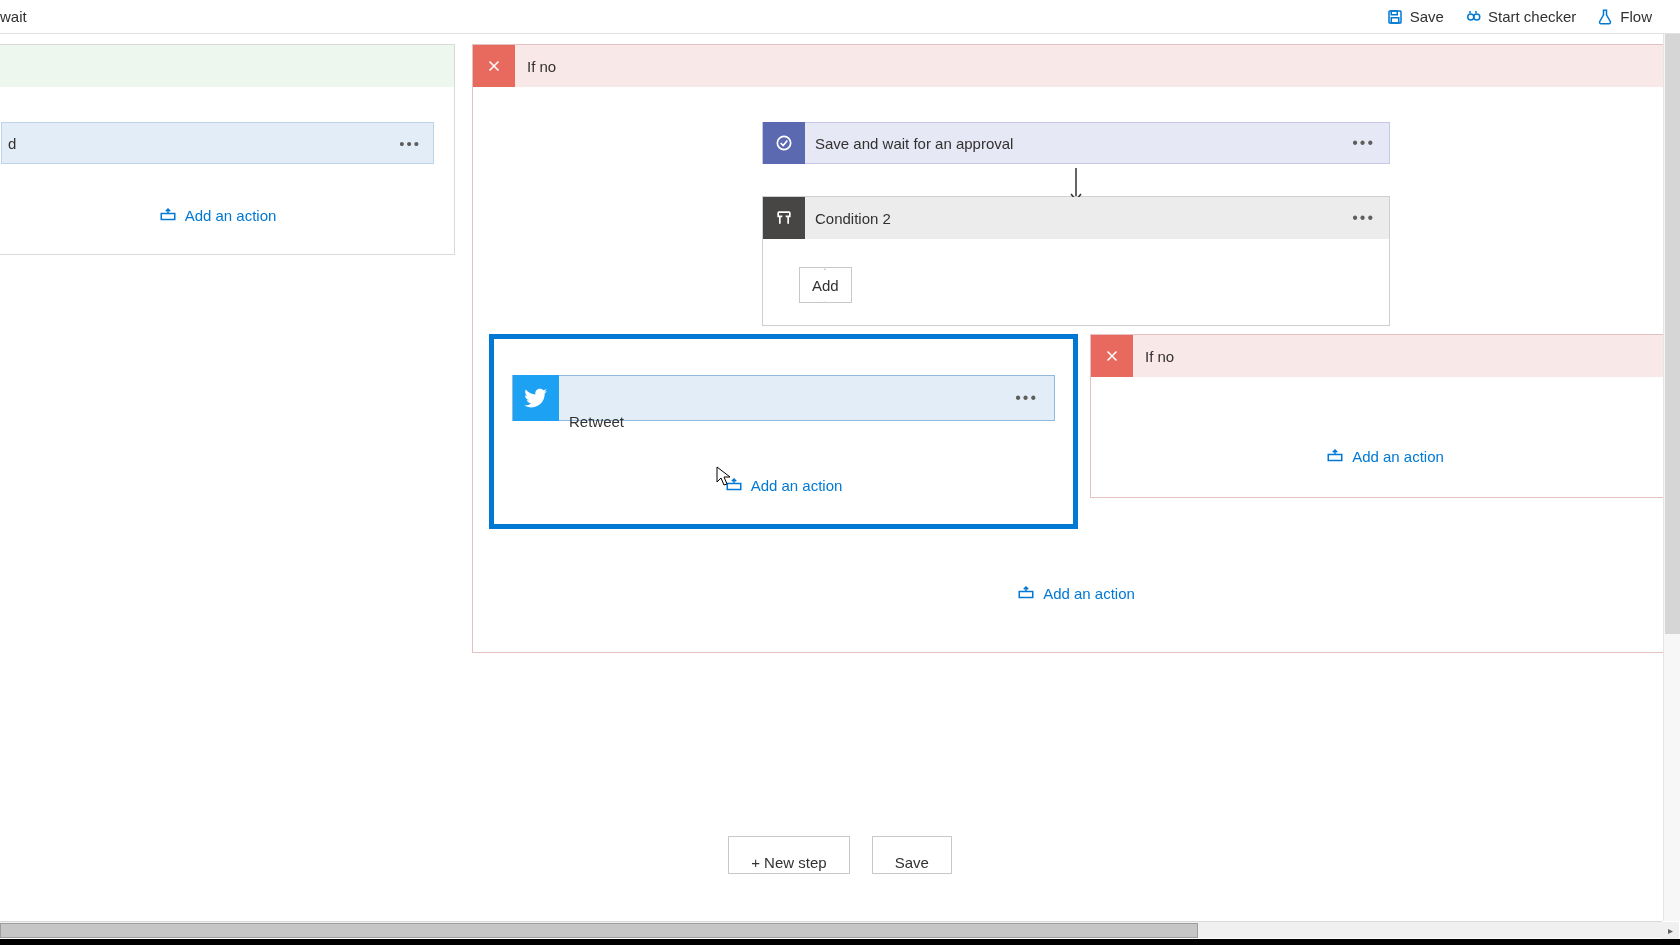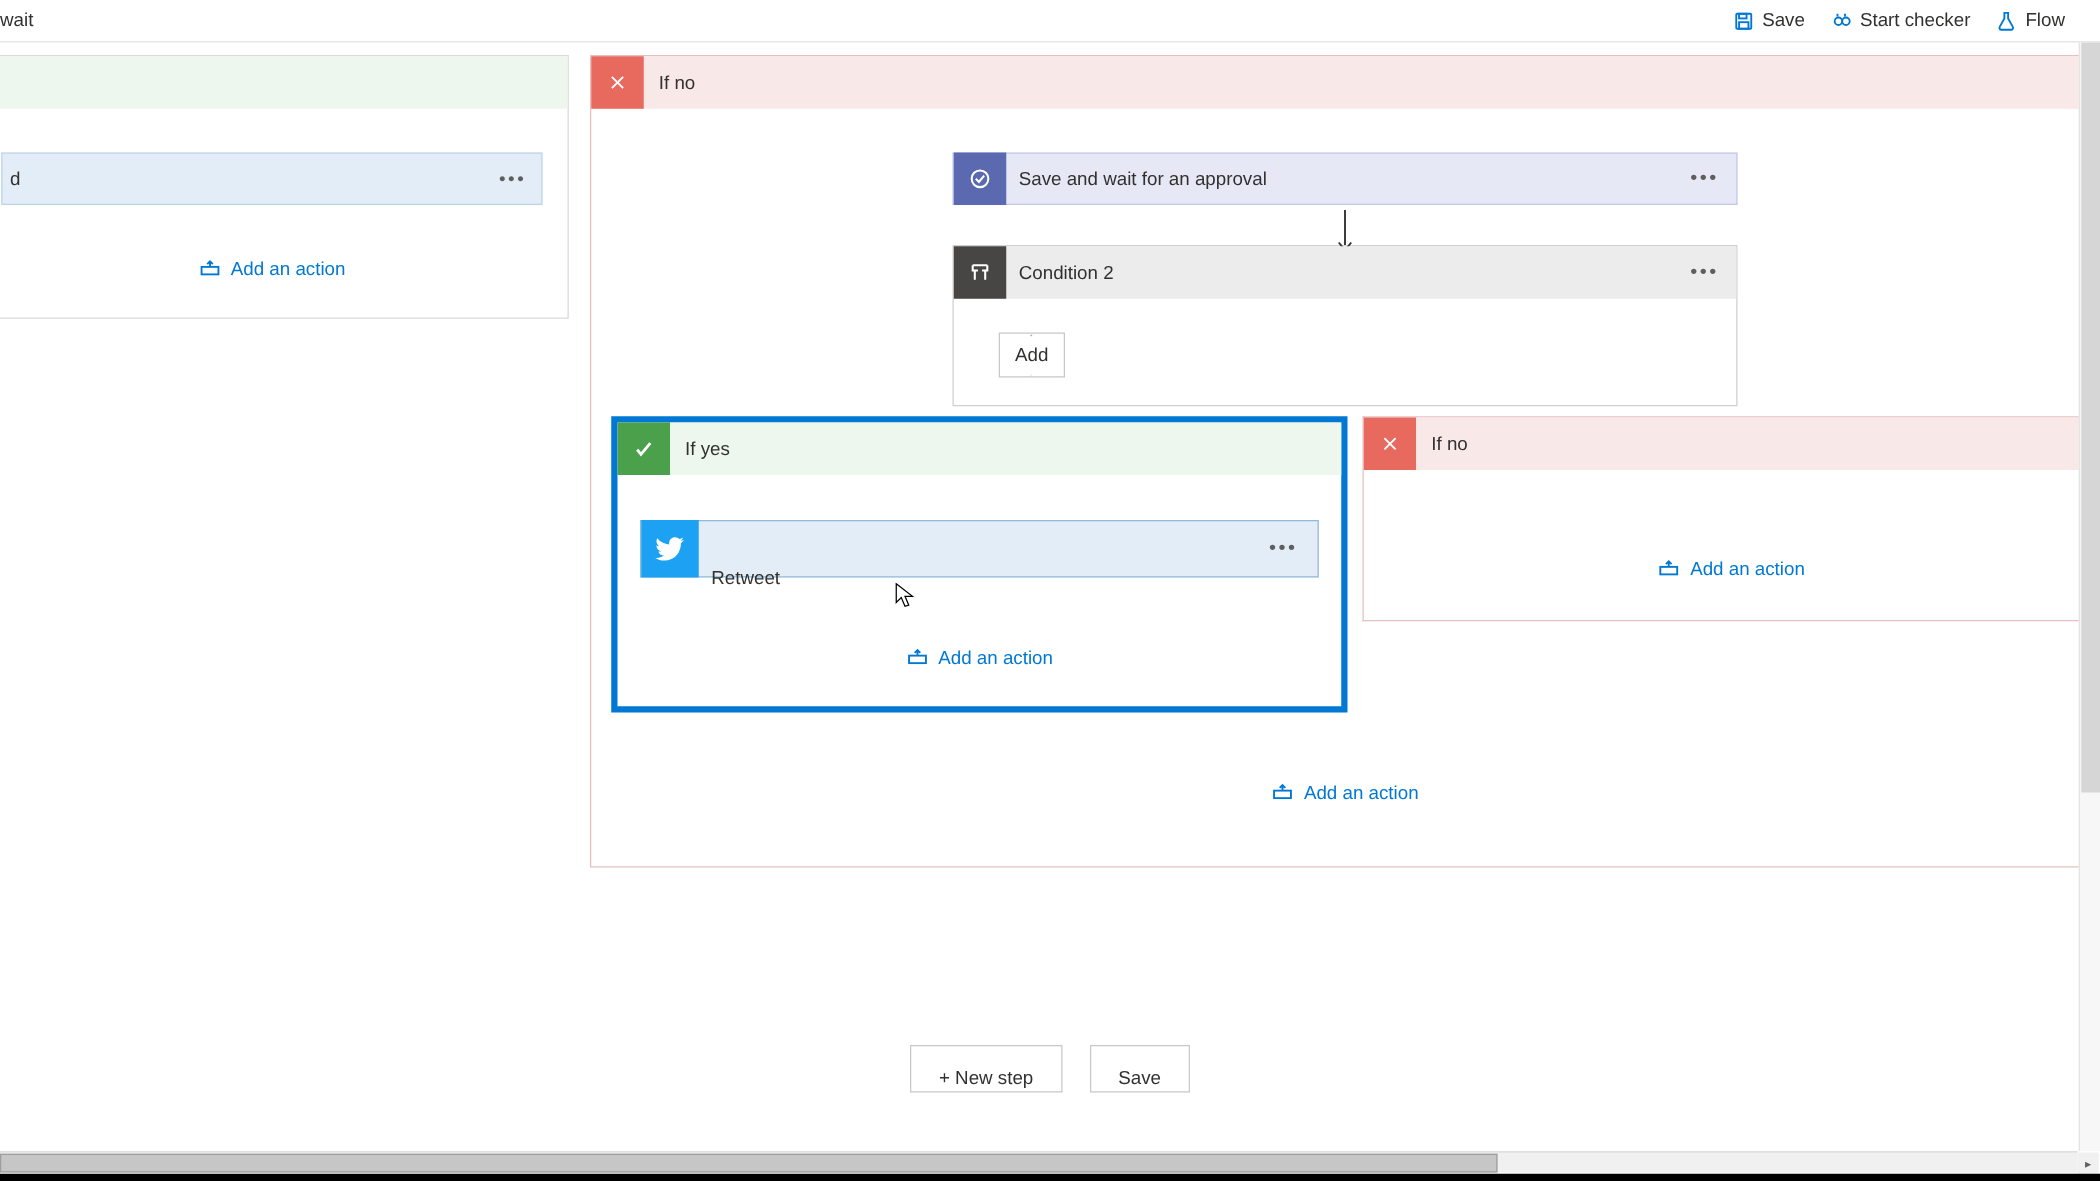--- a/index.html
+++ b/index.html
@@ -384,30 +384,20 @@
           <svg viewBox="0 0 24 24" fill="none" stroke="#605e5c" stroke-width="2" style="width:12px;height:12px">
               <path d="M6 9l6 6 6-6"></path>
             </svg>
         </div>
       </div>
     </div>
 
     <div class="branches">
       <div class="branch branch-l">
         <div class="ifyes-container">
-          <div class="ifyes-head2">
-            <div class="icon-sq">
-              <svg viewBox="0 0 24 24">
-                  <path d="M5 13l4 5L19 6"></path>
-                </svg>
-            </div>
-            <div class="rest">
-                <span>If yes</span>
-              </div>
-          </div>
           <div class="retweet-card">
             <div class="icon-sq">
               <svg viewBox="0 0 24 24">
                   <path d="M23 4.9c-.8.4-1.7.6-2.6.8.9-.6 1.7-1.5 2-2.6-.9.5-1.9.9-2.9 1.1C18.6 3.3 17.4 2.7 16 2.7c-2.6 0-4.7 2.1-4.7 4.7 0 .4 0 .7.1 1.1C7.5 8.3 4.1 6.4 1.8 3.6c-.4.7-.6 1.5-.6 2.4 0 1.6.8 3.1 2.1 3.9-.8 0-1.5-.2-2.2-.6v.1c0 2.3 1.6 4.2 3.8 4.6-.4.1-.8.2-1.3.2-.3 0-.6 0-.9-.1.6 1.9 2.3 3.2 4.4 3.3-1.6 1.3-3.6 2-5.8 2-.4 0-.7 0-1.1-.1 2.1 1.3 4.5 2.1 7.2 2.1 8.6 0 13.3-7.1 13.3-13.3v-.6c.9-.7 1.7-1.5 2.3-2.4z"></path>
                 </svg>
             </div>
             <span class="title">Retweet</span>
             <span class="dots">•••</span>
           </div>
           <div class="ifyes-add">

